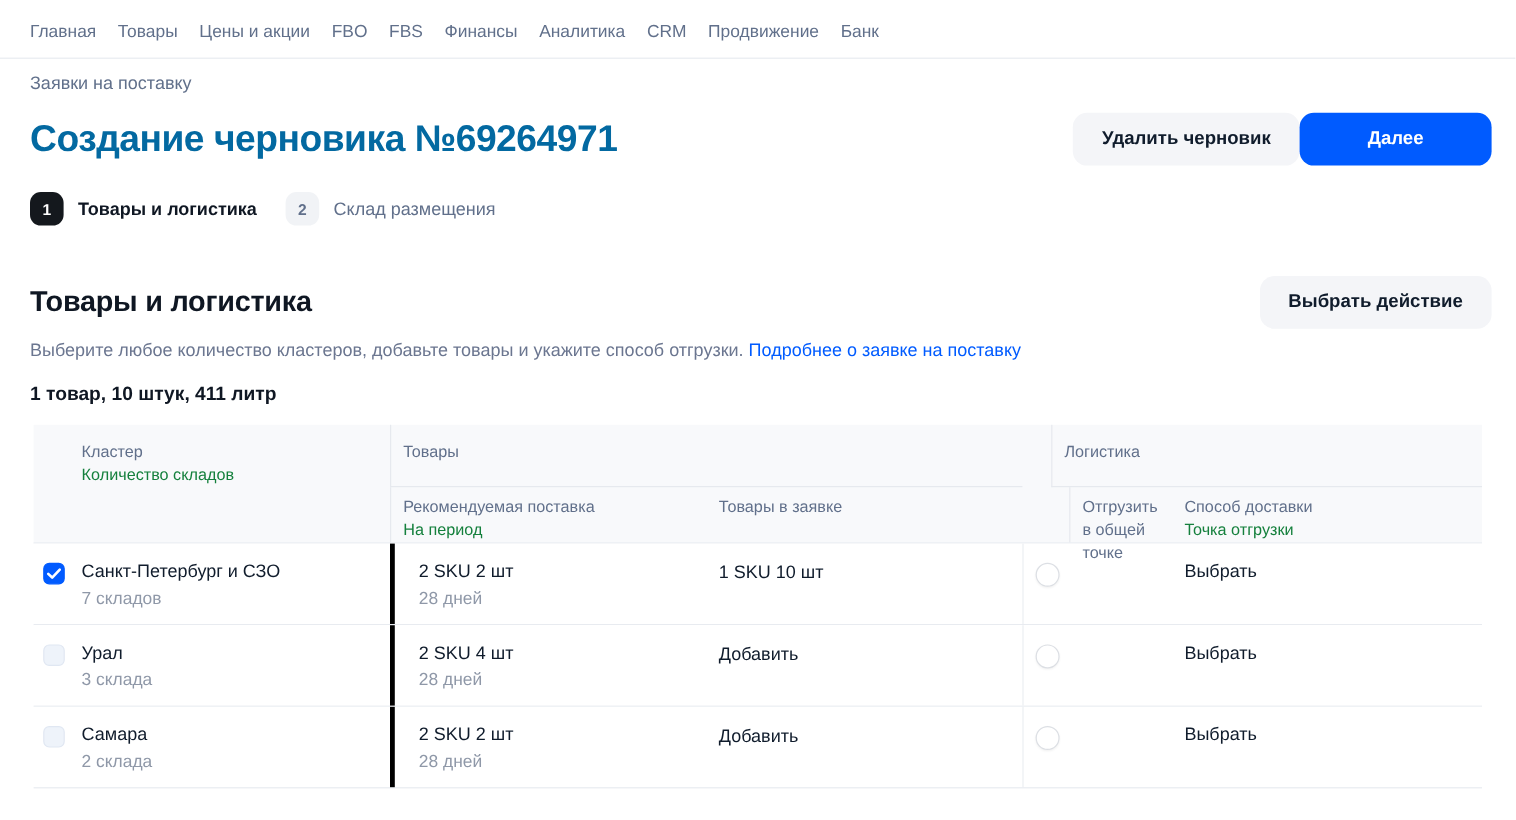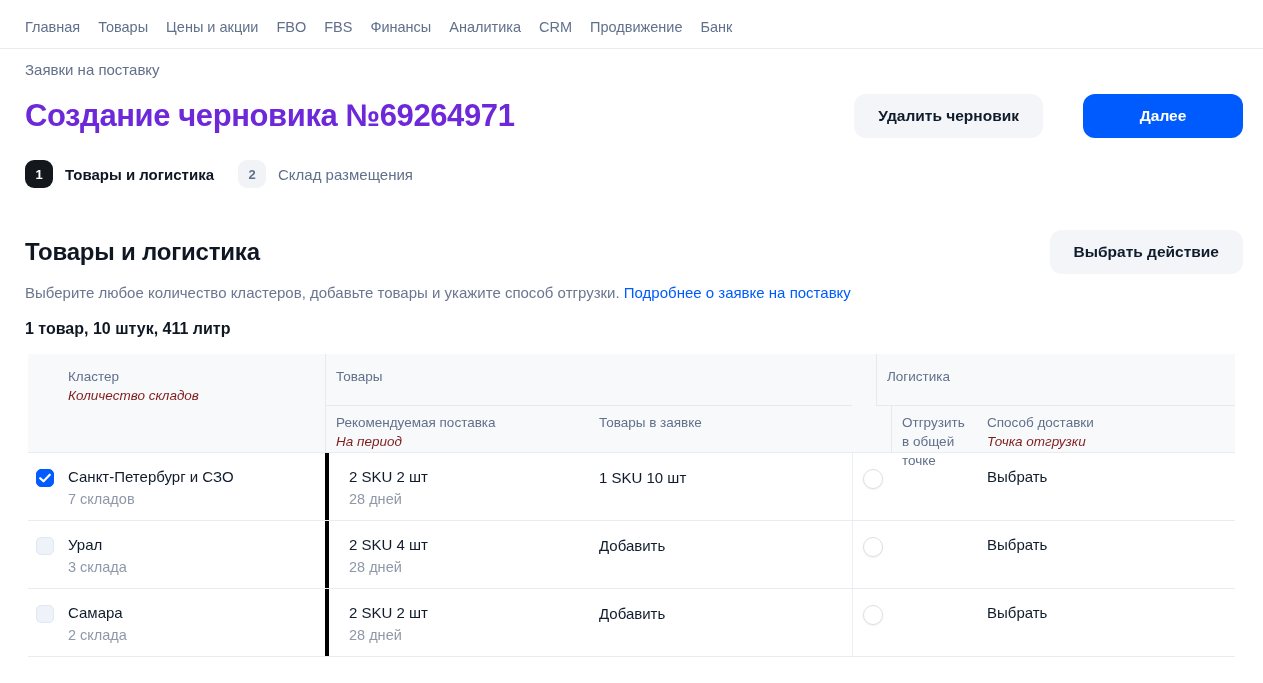--- a/index.html
+++ b/index.html
@@ -8,25 +8,25 @@
 
   
   .topnav { display: flex; gap: 18px; padding: 19px 25px 13px 25px; border-bottom: 1px solid #e8ebf0; }
   .nav-item { font-size: 14.5px; color: #61708b; text-decoration: none; cursor: pointer; white-space: nowrap; }
 
   
   .breadcrumb { margin: 12px 25px 0 25px; font-size: 15px; color: #61708b; cursor: pointer; }
 
   
   .title-row { margin: 16px 20px 0 25px; display: flex; align-items: center; justify-content: space-between; }
-  h1 { font-size: 31px; font-weight: 700; letter-spacing: -0.4px; color: #6d28d9; line-height: 44px; }
+  h1 { font-size: 31px; font-weight: 700; letter-spacing: -0.4px; color: #0369a1; line-height: 44px; }
   .title-actions { display: flex; }
   .btn { border: none; height: 44px; border-radius: 12px; font-family: inherit; font-size: 15.5px; font-weight: 600; cursor: pointer; white-space: nowrap; }
   .btn-gray { background: #f4f5f8; color: #101c2c; padding: 0 24px; }
-  .btn-blue { background: #005bff; color: #ffffff; min-width: 160px; padding: 0 30px; margin-left: 40px; }
+  .btn-blue { background: #005bff; color: #ffffff; min-width: 160px; padding: 0 30px; }
 
   
   .steps { margin: 22px 25px 0 25px; display: flex; gap: 24px; align-items: center; }
   .step { display: flex; align-items: center; gap: 12px; cursor: pointer; }
   .step-num { width: 28px; height: 28px; border-radius: 9px; display: flex; align-items: center; justify-content: center;
               font-size: 13px; font-weight: 700; background: #f1f3f6; color: #61708b; }
   .step.active .step-num { background: #14181d; color: #ffffff; }
   .step-label { font-size: 15px; color: #61708b; }
   .step.active .step-label { color: #0f1723; font-weight: 700; }
 
@@ -35,21 +35,21 @@
   h2 { font-size: 24px; font-weight: 700; letter-spacing: -0.2px; color: #0f1723; }
   .desc { margin: 8px 25px 0 25px; font-size: 15px; color: #6b7690; line-height: 22px; }
   .link { color: #005bff; text-decoration: none; cursor: pointer; }
   .summary { margin: 16px 25px 0 25px; font-size: 16px; font-weight: 700; color: #0f1723; }
 
   
   .table { margin: 16px 20px 0 28px; width: 1207px; }
   .thead { display: grid; grid-template-columns: 297px 272px 255px 133px 250px; grid-template-rows: 52px 46px;
            background: #f8f9fb; border-bottom: 1px solid #e8ebf0; }
   .th-primary { font-size: 13.5px; color: #61708b; line-height: 19px; }
-  .th-secondary { font-size: 13.5px; color: #7f1d1d; line-height: 19px; font-style: italic; }
+  .th-secondary { font-size: 13.5px; color: #15803d; line-height: 19px; }
   .th-cluster { grid-column: 1; grid-row: 1 / 3; padding: 13px 0 0 40px; }
   .th-goods { grid-column: 2 / 4; grid-row: 1; border-left: 1px solid #e6e9ee; border-bottom: 1px solid #e6e9ee; padding: 13px 0 0 10px; }
   .th-logistics { grid-column: 4 / 6; grid-row: 1; border-left: 1px solid #e6e9ee; border-bottom: 1px solid #e6e9ee; padding: 13px 0 0 10px; margin-left: 24px; }
   .sub-recommended { grid-column: 2; grid-row: 2; border-left: 1px solid #e6e9ee; padding: 7px 0 0 10px; }
   .sub-inrequest { grid-column: 3; grid-row: 2; padding: 7px 0 0 2px; }
   .sub-ship { grid-column: 4; grid-row: 2; border-left: 1px solid #e6e9ee; padding: 7px 12px 0 10px; margin-left: 39px; }
   .sub-delivery { grid-column: 5; grid-row: 2; padding: 7px 0 0 2px; }
 
   .trow { display: grid; grid-template-columns: 297px 272px 255px 133px 250px; height: 68px; border-bottom: 1px solid #e8ebf0; background: #ffffff; }
   .cell-cluster { grid-column: 1; display: flex; padding: 13px 0 0 8px; }

